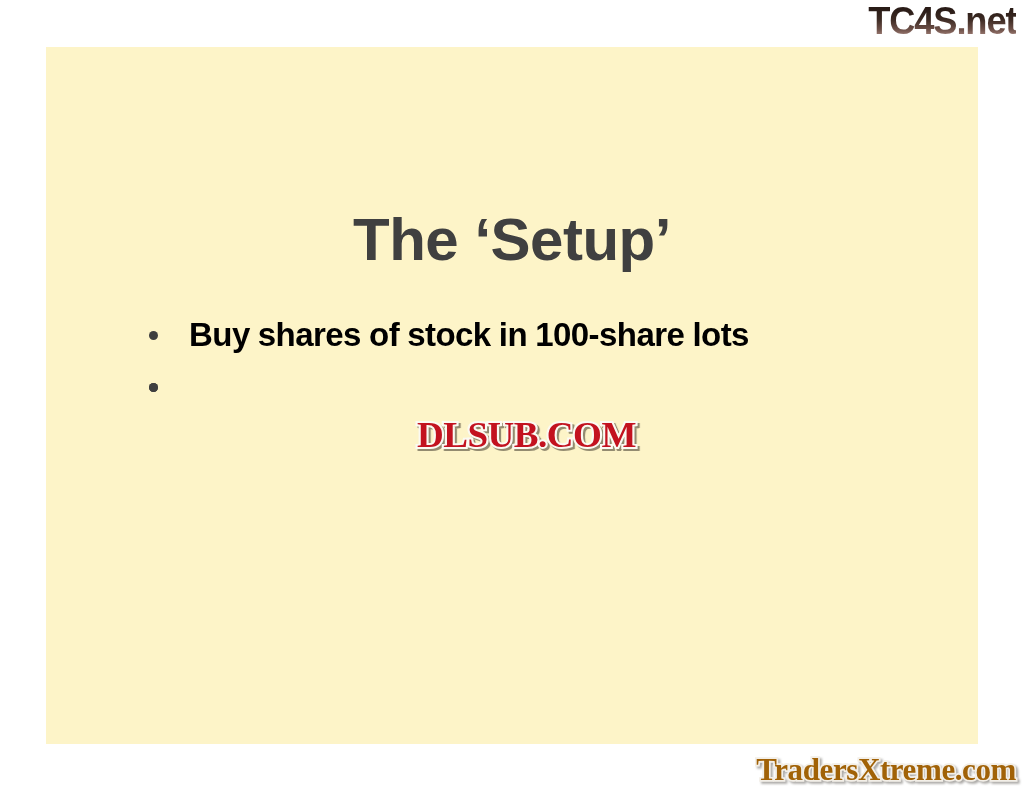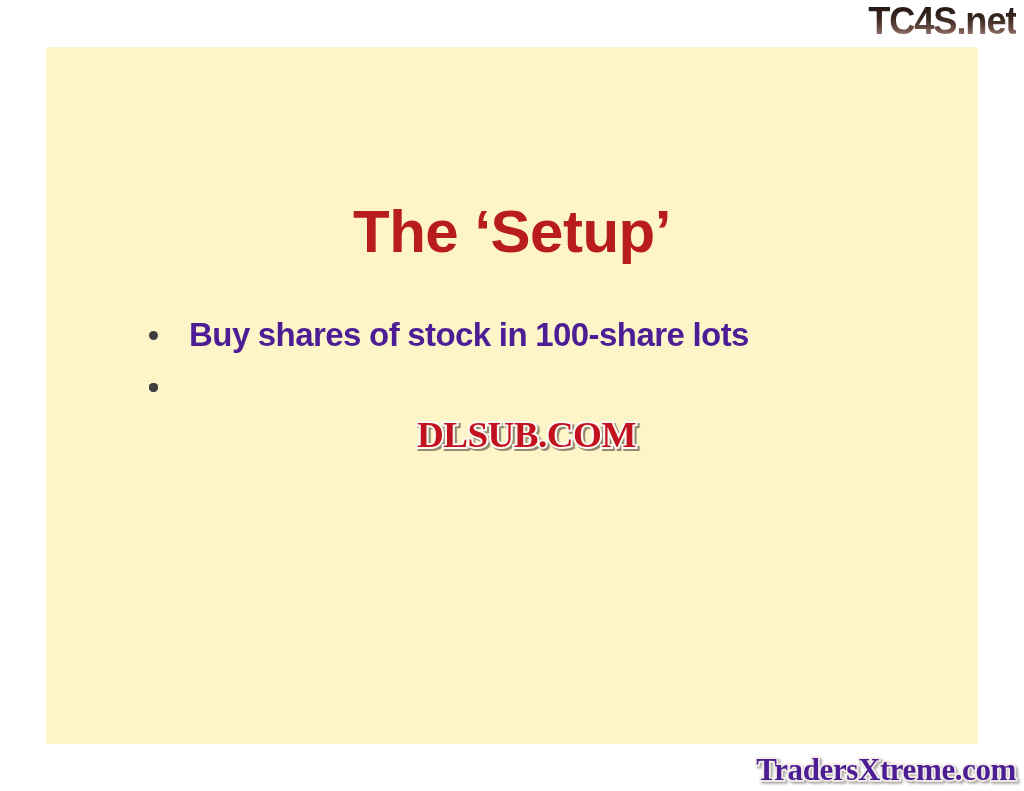--- a/index.html
+++ b/index.html
@@ -32,29 +32,29 @@
     top: 47px;
     width: 932px;
     height: 697px;
     background: #fdf4c8;
   }
 
   
   #slide-title {
     position: absolute;
     left: 0;
-    top: 112px;
+    top: 120px;
     width: 932px;
     text-align: center;
     font-family: "Liberation Sans", sans-serif;
     font-weight: bold;
     font-size: 60px;
     line-height: 66px;
     letter-spacing: -0.5px;
-    color: #b91c1c;
+    color: #404040;
     white-space: nowrap;
   }
 
   
   #bullet-list {
     position: absolute;
     left: 52px;
     top: 265px;
     width: 860px;
     list-style: none;
@@ -62,21 +62,21 @@
     padding: 0;
   }
   .bullet-item {
     position: relative;
     padding-left: 91px;
     margin: 0 16px 7px 0;
     font-family: "Liberation Sans", sans-serif;
     font-weight: bold;
     font-size: 33px;
     line-height: 45px;
-    color: #4c1d95;
+    color: #000000;
     letter-spacing: -0.55px;
     word-spacing: -0.5px;
   }
   .bullet-marker {
     position: absolute;
     left: 51px;
     top: 19px;
     width: 9px;
     height: 9px;
     border-radius: 50%;
@@ -146,21 +146,21 @@
   
   #tradersxtreme-watermark {
     position: absolute;
     right: 8px;
     bottom: 4px;
     font-family: "Liberation Serif", serif;
     font-weight: bold;
     font-size: 31px;
     line-height: 34px;
     letter-spacing: -0.4px;
-    color: #4c1d95;
+    color: #a16207;
     white-space: nowrap;
     -webkit-text-stroke: 3.5px #f3efe8;
     paint-order: stroke fill;
     filter: drop-shadow(2px 2px 1px rgba(90, 85, 80, 0.5));
   }
 </style>
 </head>
 <body>
 
 <div id="slide-canvas">

